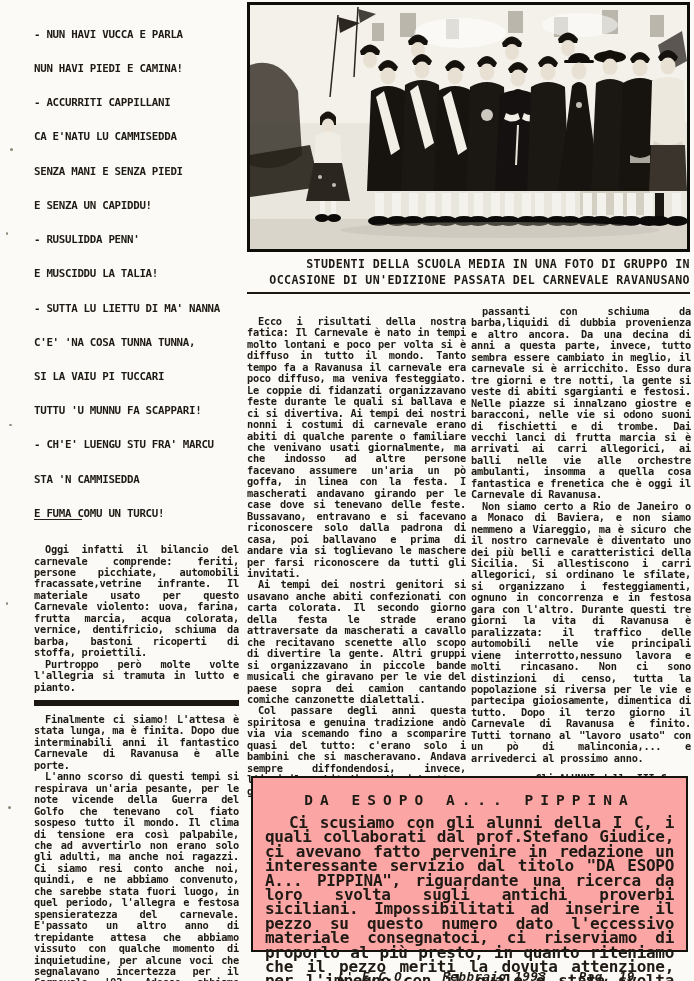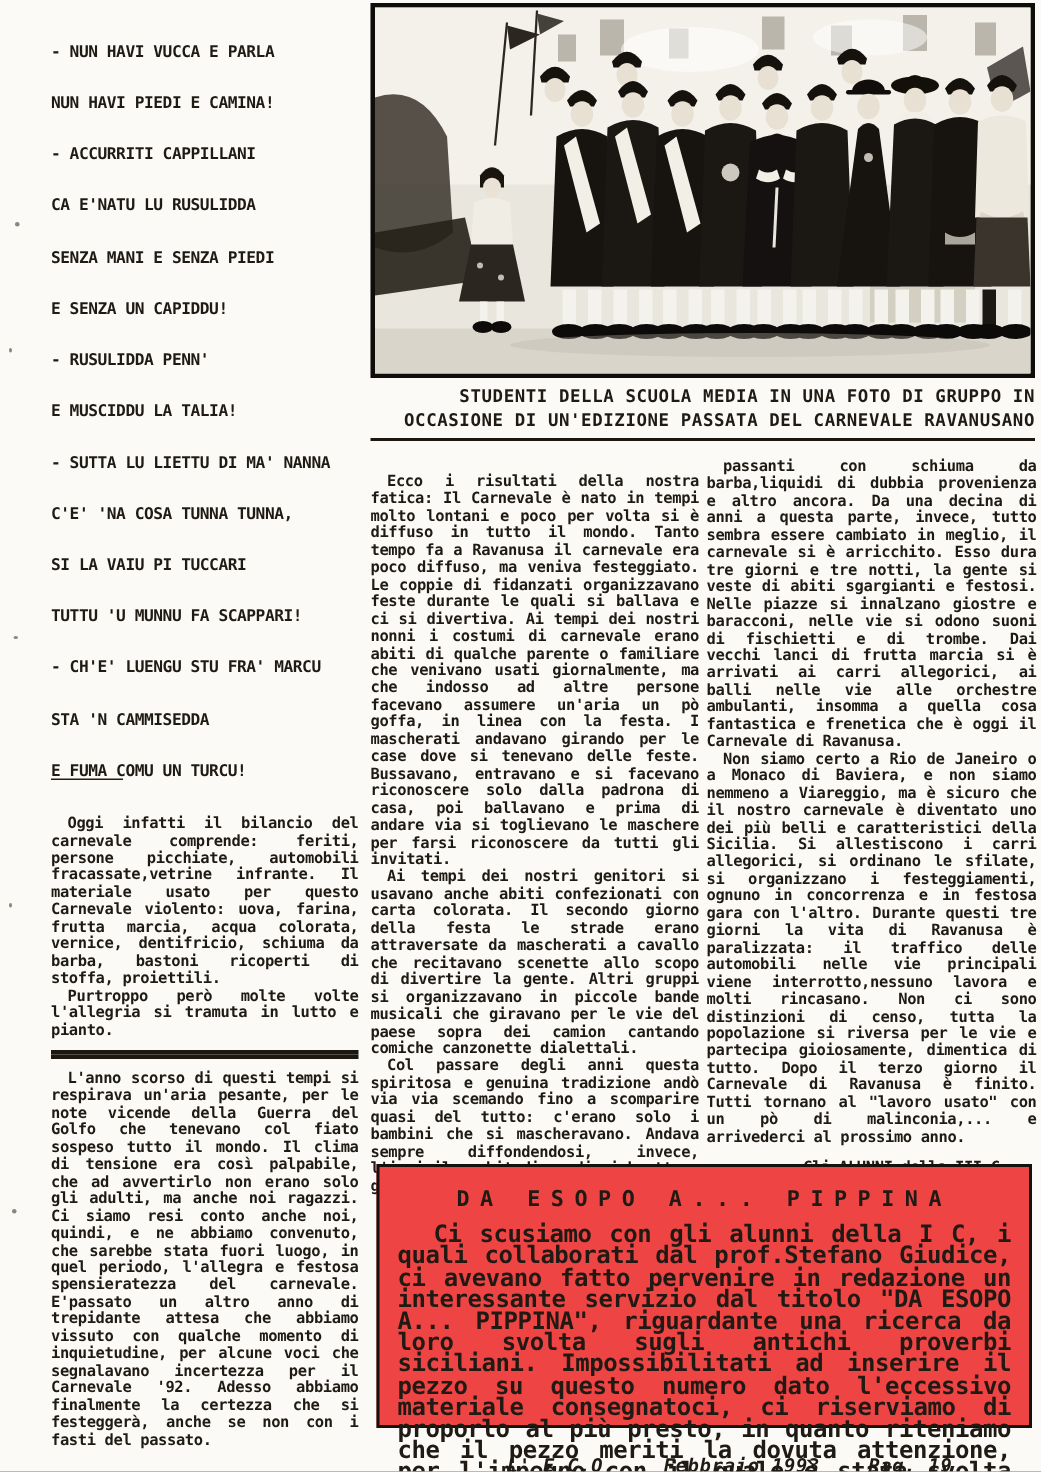--- a/index.html
+++ b/index.html
@@ -30,21 +30,21 @@
   .caption-rule{border:0;border-top:2.6px solid #1c1711;margin:4px 0 0 0;}
   
   .mid-col{position:absolute;left:247px;top:316px;width:219px;}
   .right-col{position:absolute;left:471px;top:306px;width:220px;}
   .byline{margin-top:8px;font-size:10.3px;line-height:12px;letter-spacing:-0.25px;}
   .byline .b1{text-align:center;padding-left:40px;}
   .byline .b2{text-align:left;margin-top:2px;}
   
   .notice-box{
     position:absolute;left:251px;top:776px;width:437px;height:176px;
-    border:2.6px solid #15110c;background:#ef4444;box-sizing:border-box;
+    border:2.6px solid #15110c;background:#fca5a5;box-sizing:border-box;
     padding:10px 12px 0 12px;
   }
   .notice-title{text-align:center;font-size:14.5px;letter-spacing:7px;margin:4px 0 8px 0;}
   .notice-body{margin:0;font-size:16px;line-height:14.4px;text-align:justify;text-indent:24px;letter-spacing:-0.3px;}
   
   .page-footer{
     position:absolute;left:338px;top:969px;font-size:12.5px;line-height:16px;
     white-space:pre;font-style:italic;letter-spacing:0.5px;
   }
   
@@ -64,21 +64,21 @@
   <div class="speck s2"></div>
   <div class="speck s3"></div>
   <div class="speck s4"></div>
   <div class="speck s5"></div>
 
   <div class="left-col">
     <div class="poem">
       <div class="poem-line">- NUN HAVI VUCCA E PARLA</div>
       <div class="poem-line">NUN HAVI PIEDI E CAMINA!</div>
       <div class="poem-line">- ACCURRITI CAPPILLANI</div>
-      <div class="poem-line">CA E'NATU LU RUSULIDDA</div>
+      <div class="poem-line">CA E'NATU LU CAMMISEDDA</div>
       <div class="poem-line">SENZA MANI E SENZA PIEDI</div>
       <div class="poem-line">E SENZA UN CAPIDDU!</div>
       <div class="poem-line">- RUSULIDDA PENN'</div>
       <div class="poem-line">E MUSCIDDU LA TALIA!</div>
       <div class="poem-line">- SUTTA LU LIETTU DI MA' NANNA</div>
       <div class="poem-line">C'E' 'NA COSA TUNNA TUNNA,</div>
       <div class="poem-line">SI LA VAIU PI TUCCARI</div>
       <div class="poem-line">TUTTU 'U MUNNU FA SCAPPARI!</div>
       <div class="poem-line">- CH'E' LUENGU STU FRA' MARCU</div>
       <div class="poem-line">STA 'N CAMMISEDDA</div>
@@ -89,20 +89,21 @@
       <p class="body-par">Oggi infatti il bilancio del carnevale comprende: feriti, persone picchiate, automobili fracassate,vetrine infrante. Il materiale usato per questo Carnevale violento: uova, farina, frutta marcia, acqua colorata, vernice, dentifricio, schiuma da barba, bastoni ricoperti di stoffa, proiettili.</p>
       <p class="body-par">Purtroppo però molte volte l'allegria si tramuta in lutto e pianto.</p>
     </div>
 
     <div class="headline-block">
       <hr class="hrule">
       <hr class="hrule">
     </div>
 
     <div class="after-head">
+      <p class="body-par">Finalmente ci siamo! L'attesa è stata lunga, ma è finita. Dopo due interminabili anni il fantastico Carnevale di Ravanusa è alle porte.</p>
       <p class="body-par">L'anno scorso di questi tempi si respirava un'aria pesante, per le note vicende della Guerra del Golfo che tenevano col fiato sospeso tutto il mondo. Il clima di tensione era così palpabile, che ad avvertirlo non erano solo gli adulti, ma anche noi ragazzi. Ci siamo resi conto anche noi, quindi, e ne abbiamo convenuto, che sarebbe stata fuori luogo, in quel periodo, l'allegra e festosa spensieratezza del carnevale. E'passato un altro anno di trepidante attesa che abbiamo vissuto con qualche momento di inquietudine, per alcune voci che segnalavano incertezza per il Carnevale '92. Adesso abbiamo finalmente la certezza che si festeggerà, anche se non con i fasti del passato.</p>
 
     </div>
   </div>
 
   <div class="photo-block">
     <div class="photo-frame">
       <svg viewBox="0 0 437 244" preserveAspectRatio="none">
         <rect width="437" height="244" fill="#e9e6de"></rect>
         <rect width="437" height="118" fill="#f3f1ea"></rect>

